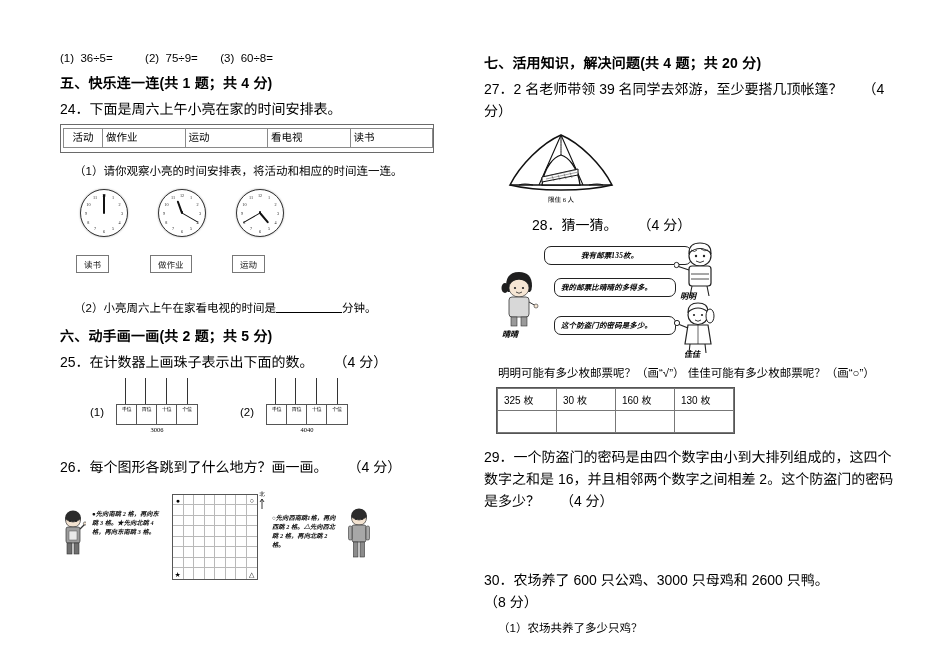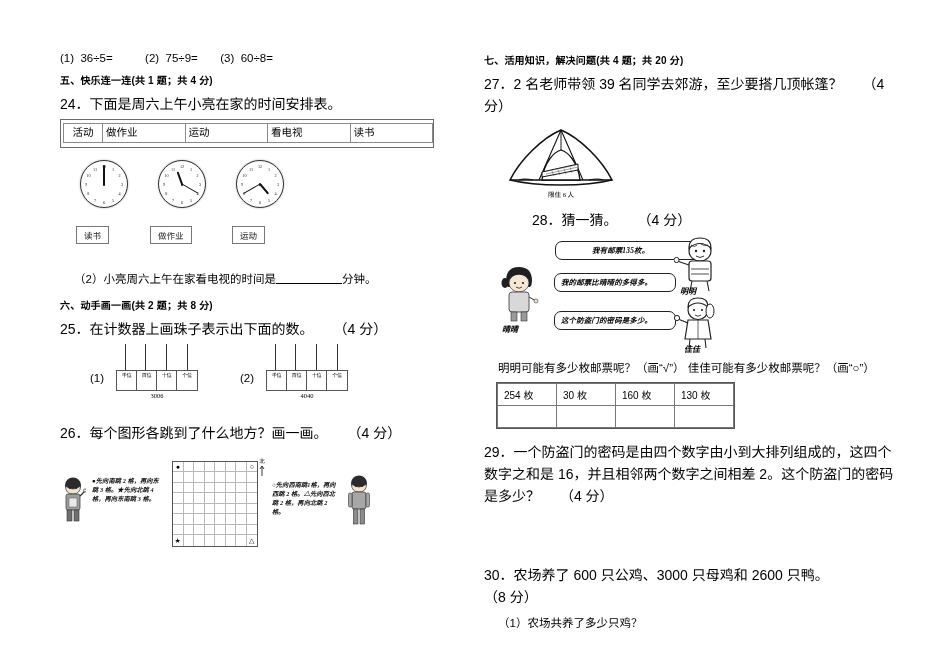--- a/index.html
+++ b/index.html
@@ -23,21 +23,21 @@
     box-sizing: border-box;
   }
   .col {
     position: absolute;
     top: 52px;
   }
   .col-left { left: 60px; width: 390px; }
   .col-right { left: 484px; width: 412px; }
   .q-line { font-size: 11.5px; margin: 0 0 4px 0; }
   .sec-head {
-    font-size: 10px;
+    font-size: 14px;
     font-weight: bold;
     margin: 8px 0 6px 0;
     letter-spacing: .2px;
   }
   .q { font-size: 14px; margin: 6px 0 4px 0; line-height: 1.6; }
   .sub { font-size: 11.5px; margin: 5px 0 4px 14px; line-height: 1.6; }
   .sp-s { display: inline-block; width: 16px; }
   .sp-m { display: inline-block; width: 26px; }
 
   
@@ -260,20 +260,21 @@
           <td class="lbl">活动</td>
           <td>做作业</td>
           <td>运动</td>
           <td>看电视</td>
           <td>读书</td>
         </tr>
       </tbody>
         </table>
     </div>
 
+    <div class="sub">（1）请你观察小亮的时间安排表，将活动和相应的时间连一连。</div>
 
     <div class="clock-row">
       <div class="clock" id="clock0" style="left:12px;top:0;">
           <span class="num" style="left: 23px; top: 5px;">12</span>
           <span class="num" style="left: 32px; top: 7.41154px;">1</span>
           <span class="num" style="left: 38.5885px; top: 14px;">2</span>
           <span class="num" style="left: 41px; top: 23px;">3</span>
           <span class="num" style="left: 38.5885px; top: 32px;">4</span>
           <span class="num" style="left: 32px; top: 38.5885px;">5</span>
           <span class="num" style="left: 23px; top: 41px;">6</span>
@@ -325,21 +326,21 @@
     <div class="tag-row">
       <div class="tag" style="left:8px;">读书</div>
       <div class="tag" style="left:82px;">做作业</div>
       <div class="tag" style="left:164px;">运动</div>
     </div>
 
     <div class="sub" style="margin-top:24px;">
       <span>（2）小亮周六上午在家看电视的时间是</span><span class="blankline"></span><span>分钟。</span>
     </div>
 
-    <div class="sec-head">六、动手画一画(共 2 题；共 8 分)</div>
+    <div class="sec-head">六、动手画一画(共 2 题；共 5 分)</div>
 
     <div class="q">
       <span>25．在计数器上画珠子表示出下面的数。</span>
       <span class="sp-s"></span><span>（4 分）</span>
     </div>
 
     <div class="counters">
       <div class="counter" style="left:56px;top:0;">
         <div class="paren">(1)</div>
         <div class="rods">
@@ -559,21 +560,21 @@
           <ellipse cx="5" cy="18" rx="3.5" ry="5" fill="#1f1f1f"></ellipse>
           <rect x="9" y="27" width="20" height="20" rx="3" fill="#d8d8d8" stroke="#333" stroke-width="0.8"></rect>
           <path d="M29 32 l7 4" stroke="#333" stroke-width="1" fill="none"></path>
           <circle cx="36" cy="36" r="2" fill="#f6e6d4" stroke="#333" stroke-width="0.6"></circle>
           <rect x="11" y="47" width="6" height="9" fill="#9a9a9a" stroke="#333" stroke-width="0.6"></rect>
           <rect x="21" y="47" width="6" height="9" fill="#9a9a9a" stroke="#333" stroke-width="0.6"></rect>
         </svg>
       </div>
       <div class="pname" style="left:4px;top:86px;">晴晴</div>
 
-      <div class="sbubble" style="left:57px;top:4px;width:104px;padding-left:36px;">我有邮票135枚。</div>
+      <div class="sbubble" style="left:46px;top:4px;width:104px;padding-left:36px;">我有邮票135枚。</div>
       <div class="sbubble" style="left:56px;top:36px;width:108px;">我的邮票比晴晴的多得多。</div>
       <div class="sbubble" style="left:56px;top:74px;width:108px;">这个防盗门的密码是多少。</div>
 
       <div class="kid" style="left:176px;top:0px;">
         <svg width="48" height="56" viewBox="0 0 48 56">
           <ellipse cx="26" cy="14" rx="11" ry="10" fill="#fff" stroke="#222" stroke-width="1.2"></ellipse>
           <path d="M15 11 q11 -9 22 0 q0 -10 -11 -10 q-11 0 -11 10z" fill="#fff" stroke="#222" stroke-width="1.1"></path>
           <path d="M17 8 q4 3 6 0 M27 7 q4 3 7 1" stroke="#222" stroke-width="0.8" fill="none"></path>
           <circle cx="22" cy="14" r="1.2" fill="#222"></circle>
             <circle cx="30" cy="14" r="1.2" fill="#222"></circle>
@@ -604,21 +605,21 @@
       </div>
       <div class="pname" style="left:186px;top:106px;">佳佳</div>
     </div>
 
     <div class="sub" style="margin-top:0;">明明可能有多少枚邮票呢？（画“√”） 佳佳可能有多少枚邮票呢？（画“○”）</div>
 
     <div class="ans-wrap">
       <table class="ans">
         <tbody>
             <tr>
-          <td>254 枚</td>
+          <td>325 枚</td>
           <td>30 枚</td>
           <td>160 枚</td>
           <td>130 枚</td>
         </tr>
         <tr class="blank">
           <td></td>
           <td></td>
           <td></td>
           <td></td>
         </tr>

